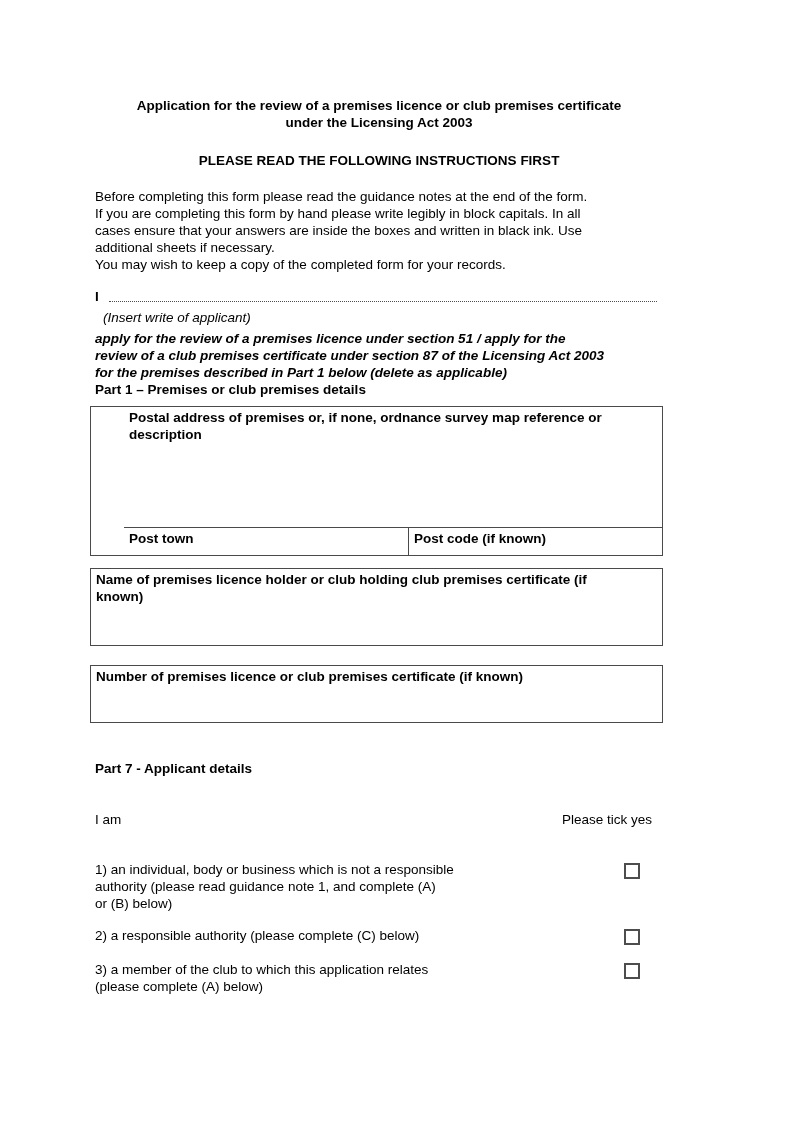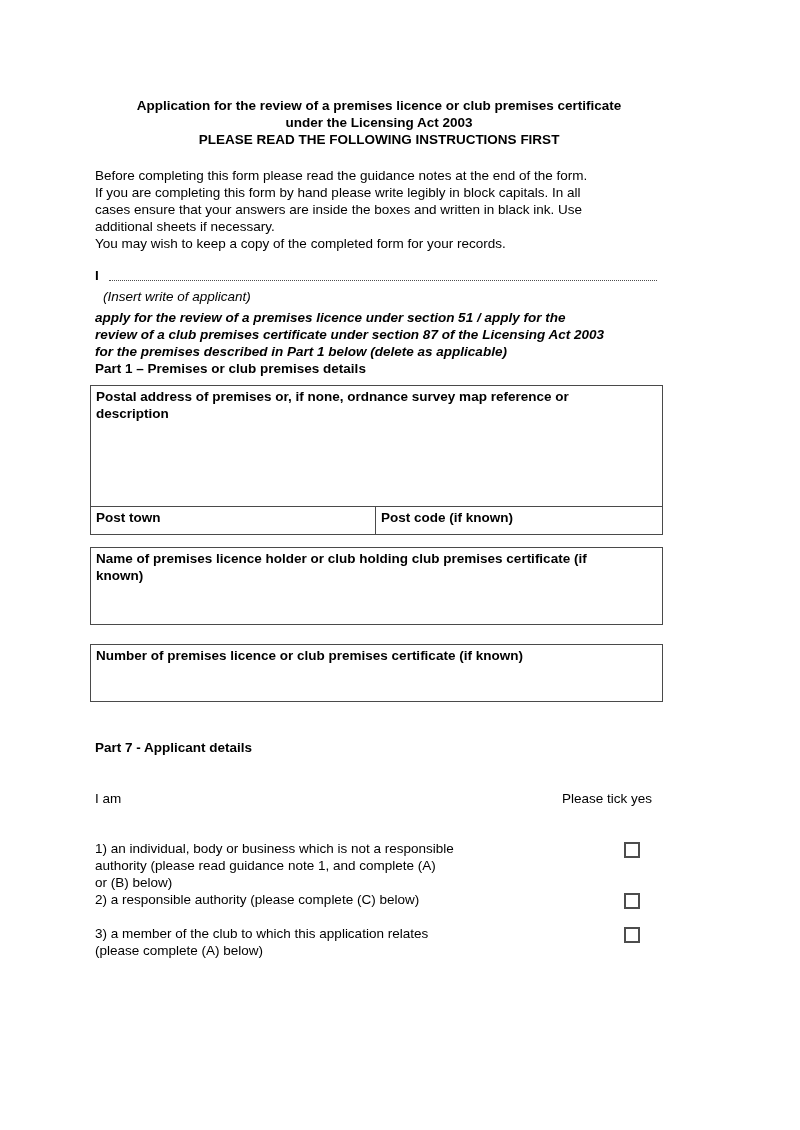--- a/index.html
+++ b/index.html
@@ -15,21 +15,21 @@
     display: flow-root;
     position: relative;
     margin-left: 95px;
     width: 568px;
   }
   .ml { white-space: pre-line; }
   .bold { font-weight: bold; }
   .center { text-align: center; }
 
   #title { margin-top: 97px; }
-  #please-read { }
+  #please-read { margin-top: 21px; }
   #intro { margin-top: 19px; }
 
   #name-row { margin-top: 15px; display: flex; align-items: flex-start; }
   .i-prefix { font-weight: bold; }
   .name-line {
     flex: 1;
     margin-left: 10px;
     margin-right: 6px;
     height: 13px;
     border-bottom: 1px dotted #4d4d4d;
@@ -37,41 +37,41 @@
   #insert-hint { margin-top: 4px; margin-left: 8px; font-style: italic; }
   #statement { margin-top: 4px; font-style: italic; }
 
   #part1-heading { }
   .box {
     box-sizing: border-box;
     margin-left: -5px;
     width: 573px;
     border: 1.5px solid #4a4a4a;
   }
-  #address-box { margin-top: 8px; }
+  #address-box { margin-top: 8px; padding-left: 33px; }
   .address-main { height: 120px; padding: 2px 5px; box-sizing: border-box; }
   .address-bottom-row { display: flex; border-top: 1.5px solid #4a4a4a; }
   .cell-town {
     box-sizing: border-box;
     width: 285px; height: 27px;
     padding: 2px 5px;
     border-right: 1.5px solid #4a4a4a;
   }
   .cell-code { flex: 1; height: 27px; padding: 2px 5px; box-sizing: border-box; }
 
   #holder-box { margin-top: 12px; height: 78px; padding: 2px 5px; }
   #number-box { margin-top: 19px; height: 58px; padding: 2px 5px; }
 
   #part2-heading { margin-top: 37px; }
   #iam-row { margin-top: 34px; display: flex; justify-content: space-between; }
   #tick-instruction { padding-right: 11px; }
 
   .opt { display: flex; align-items: flex-start; }
   #opt1 { margin-top: 33px; }
-  #opt2 { }
+  #opt2 { margin-top: 15px; }
   #opt3 { margin-top: 16px; }
   .opt-label { white-space: pre-line; }
   .cb {
     flex-shrink: 0;
     width: 12px; height: 12px;
     border: 2px solid #4d4d4d;
     margin-left: auto;
     margin-right: 23px;
     margin-top: 2px;
     background: #ffffff;

